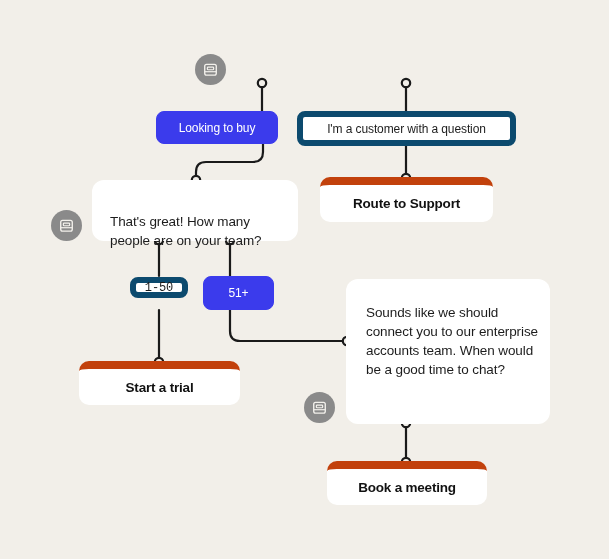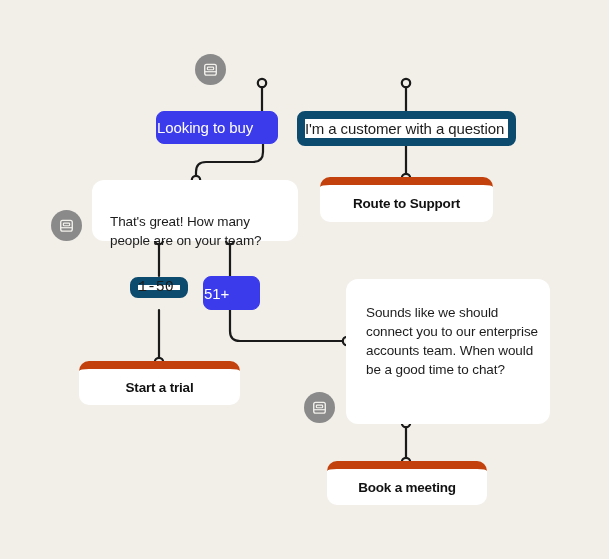--- a/index.html
+++ b/index.html
@@ -42,36 +42,36 @@
   .bubble .btext {
     display: block;
   }
 
   
   .chip {
     position: absolute;
     box-sizing: border-box;
     display: flex;
     align-items: center;
-    justify-content: flex-start;
+    justify-content: center;
     border-radius: 8px;
-    font-size: 15px;
+    font-size: 12px;
     letter-spacing: -0.1px;
     z-index: 4;
     white-space: nowrap;
   }
   .chip-filled {
     background: #3b3bec;
     color: #ffffff;
     border: 1.5px solid #3b3bec;
   }
   .chip-outline {
     background: #ffffff;
     color: #1c1c1c;
-    border: 8px solid #0c4a6e;
+    border: 6px solid #0c4a6e;
   }
 
   
   .action {
     position: absolute;
     box-sizing: border-box;
     background: #ffffff;
     border-radius: 10px;
     border-top: 8px solid #c2410c;
     display: flex;
@@ -174,21 +174,21 @@
       <rect x="3.2" y="4" width="13.6" height="12.6" rx="2.2" fill="none" stroke="#f3f1ec" stroke-width="1.6"></rect>
       <rect x="6.3" y="7.1" width="7.4" height="3.2" rx="1" fill="none" stroke="#f3f1ec" stroke-width="1.4"></rect>
       <line x1="3.2" y1="12.6" x2="16.8" y2="12.6" stroke="#f3f1ec" stroke-width="1.4"></line>
     </svg>
   </div>
 
   <div class="chip chip-outline" style="left:130px; top:277px; width:58px; height:21px;font-family:Liberation Mono, monospace;">
     <span>1-50</span>
   </div>
 
-  <div class="chip chip-filled" style="left:203px; top:276px; width:57px; height:34px;">
+  <div class="chip chip-filled" style="left:203px; top:276px; width:71px; height:34px;">
     <span>51+</span>
   </div>
 
   <div class="action" style="left:79px; top:361px; width:161px; height:44px;">
     <span>Start a trial</span>
   </div>
 
   <div class="bubble" style="left:346px; top:279px; width:204px; height:145px; padding:24px 4px 0 20px;">
     <span>Sounds like we should connect you to our enterprise accounts team. When would be a good time to chat?</span>
   </div>

